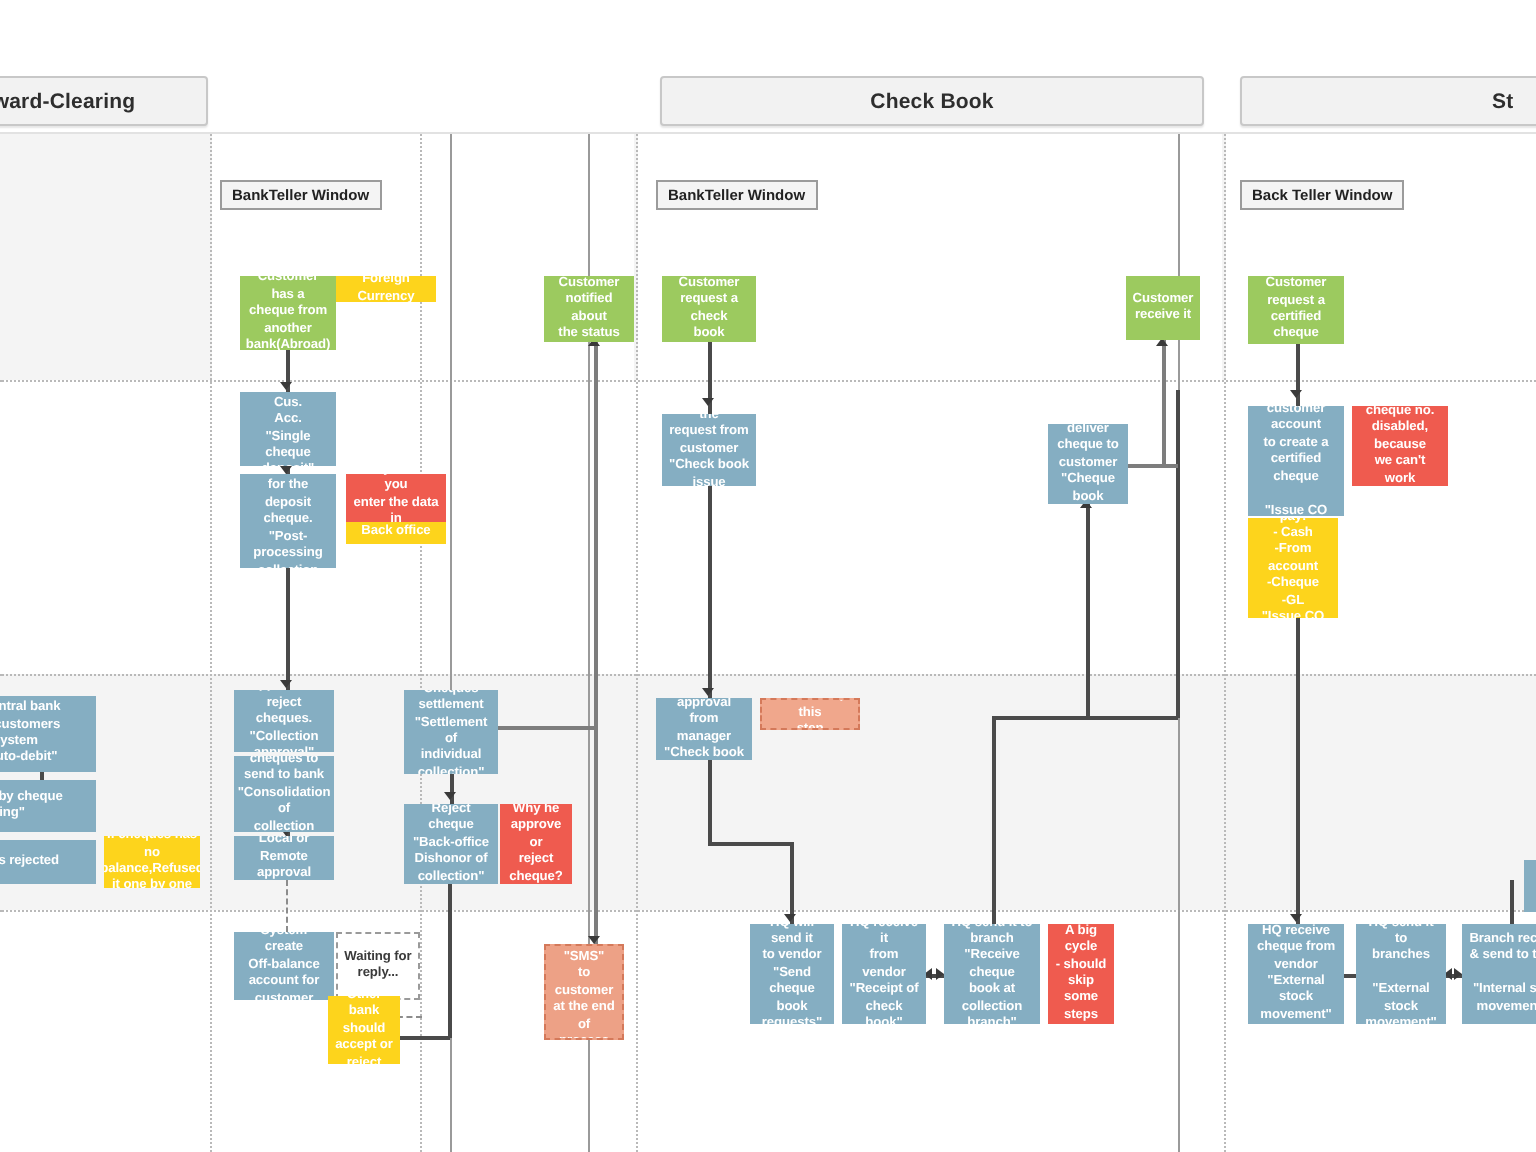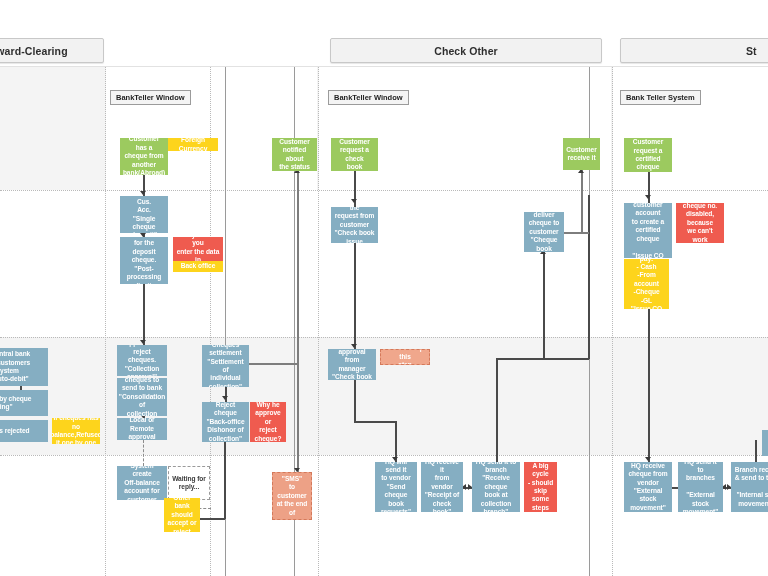--- a/index.html
+++ b/index.html
@@ -78,21 +78,21 @@
 
 <div id="app">
 
   <div class="topstrip"></div>
 
   <div class="tabbar"></div>
   <div class="tab" style="left:-40px;width:142px;">
     <span>ward-Clearing</span>
   </div>
   <div class="tab" style="left:330px;width:270px;">
-    <span>Check Other</span>
+    <span>Check Book</span>
   </div>
   <div class="tab" style="left:620px;width:180px;justify-content:flex-start;padding-left:125px;">
     <span>St</span>
   </div>
   <div class="tabsep"></div>
 
   <div class="canvas">
 
     <div class="lane-grey" style="left:0;top:0;width:768px;height:123px;"></div>
     <div class="lane-white" style="left:0;top:123px;width:768px;height:147px;"></div>
@@ -182,21 +182,21 @@
 
   <div class="conn v" style="left:20px;top:386px;height:4px;"></div>
 
   <div class="winlabel" style="left:110px;top:90px;">
     <span>BankTeller Window</span>
   </div>
   <div class="winlabel" style="left:328px;top:90px;">
     <span>BankTeller Window</span>
   </div>
   <div class="winlabel" style="left:620px;top:90px;">
-    <span>Bank Teller System</span>
+    <span>Back Teller Window</span>
   </div>
 
   <div id="notes-layer">
       <div class="note blue" style="left: -42px; top: 348px; width: 90px; height: 38px;"><span>from central bank
 uct on customers
 he system
 ques auto-debit"</span></div>
       <div class="note blue" style="left: -42px; top: 390px; width: 90px; height: 26px;"><span>cheque by cheque
 aring"</span></div>
       <div class="note blue" style="left: -42px; top: 420px; width: 90px; height: 22px;"><span>cheques rejected</span></div>

